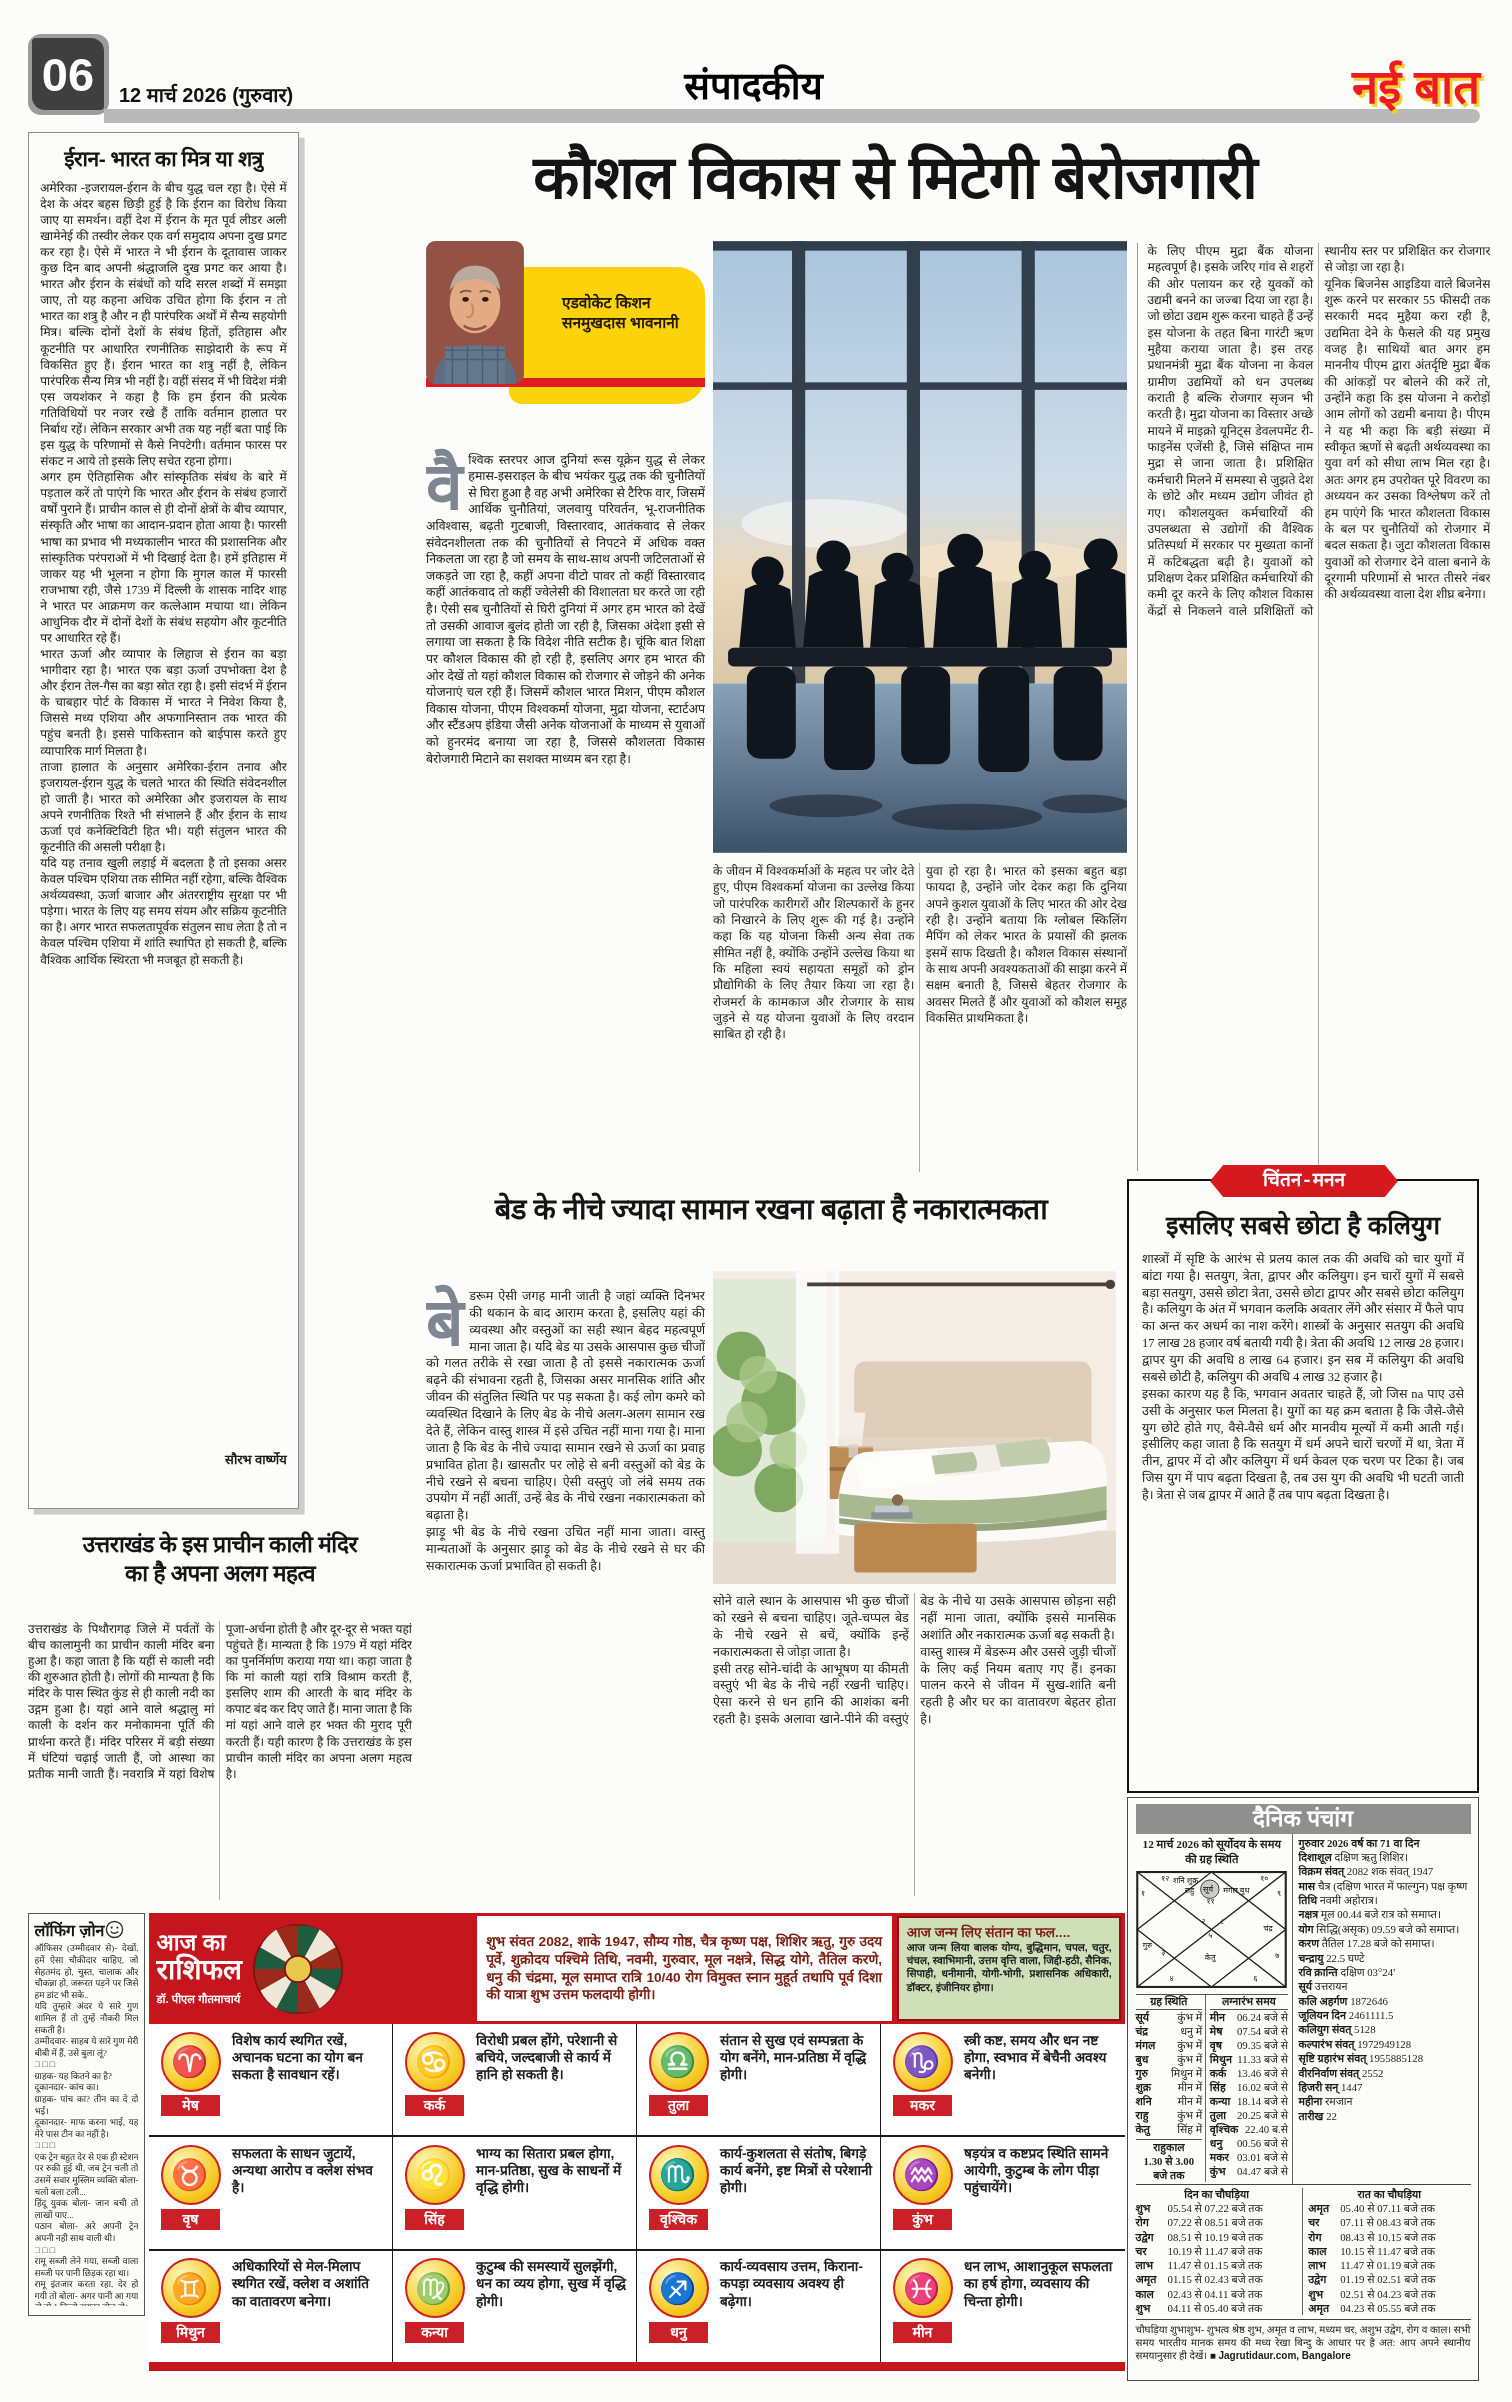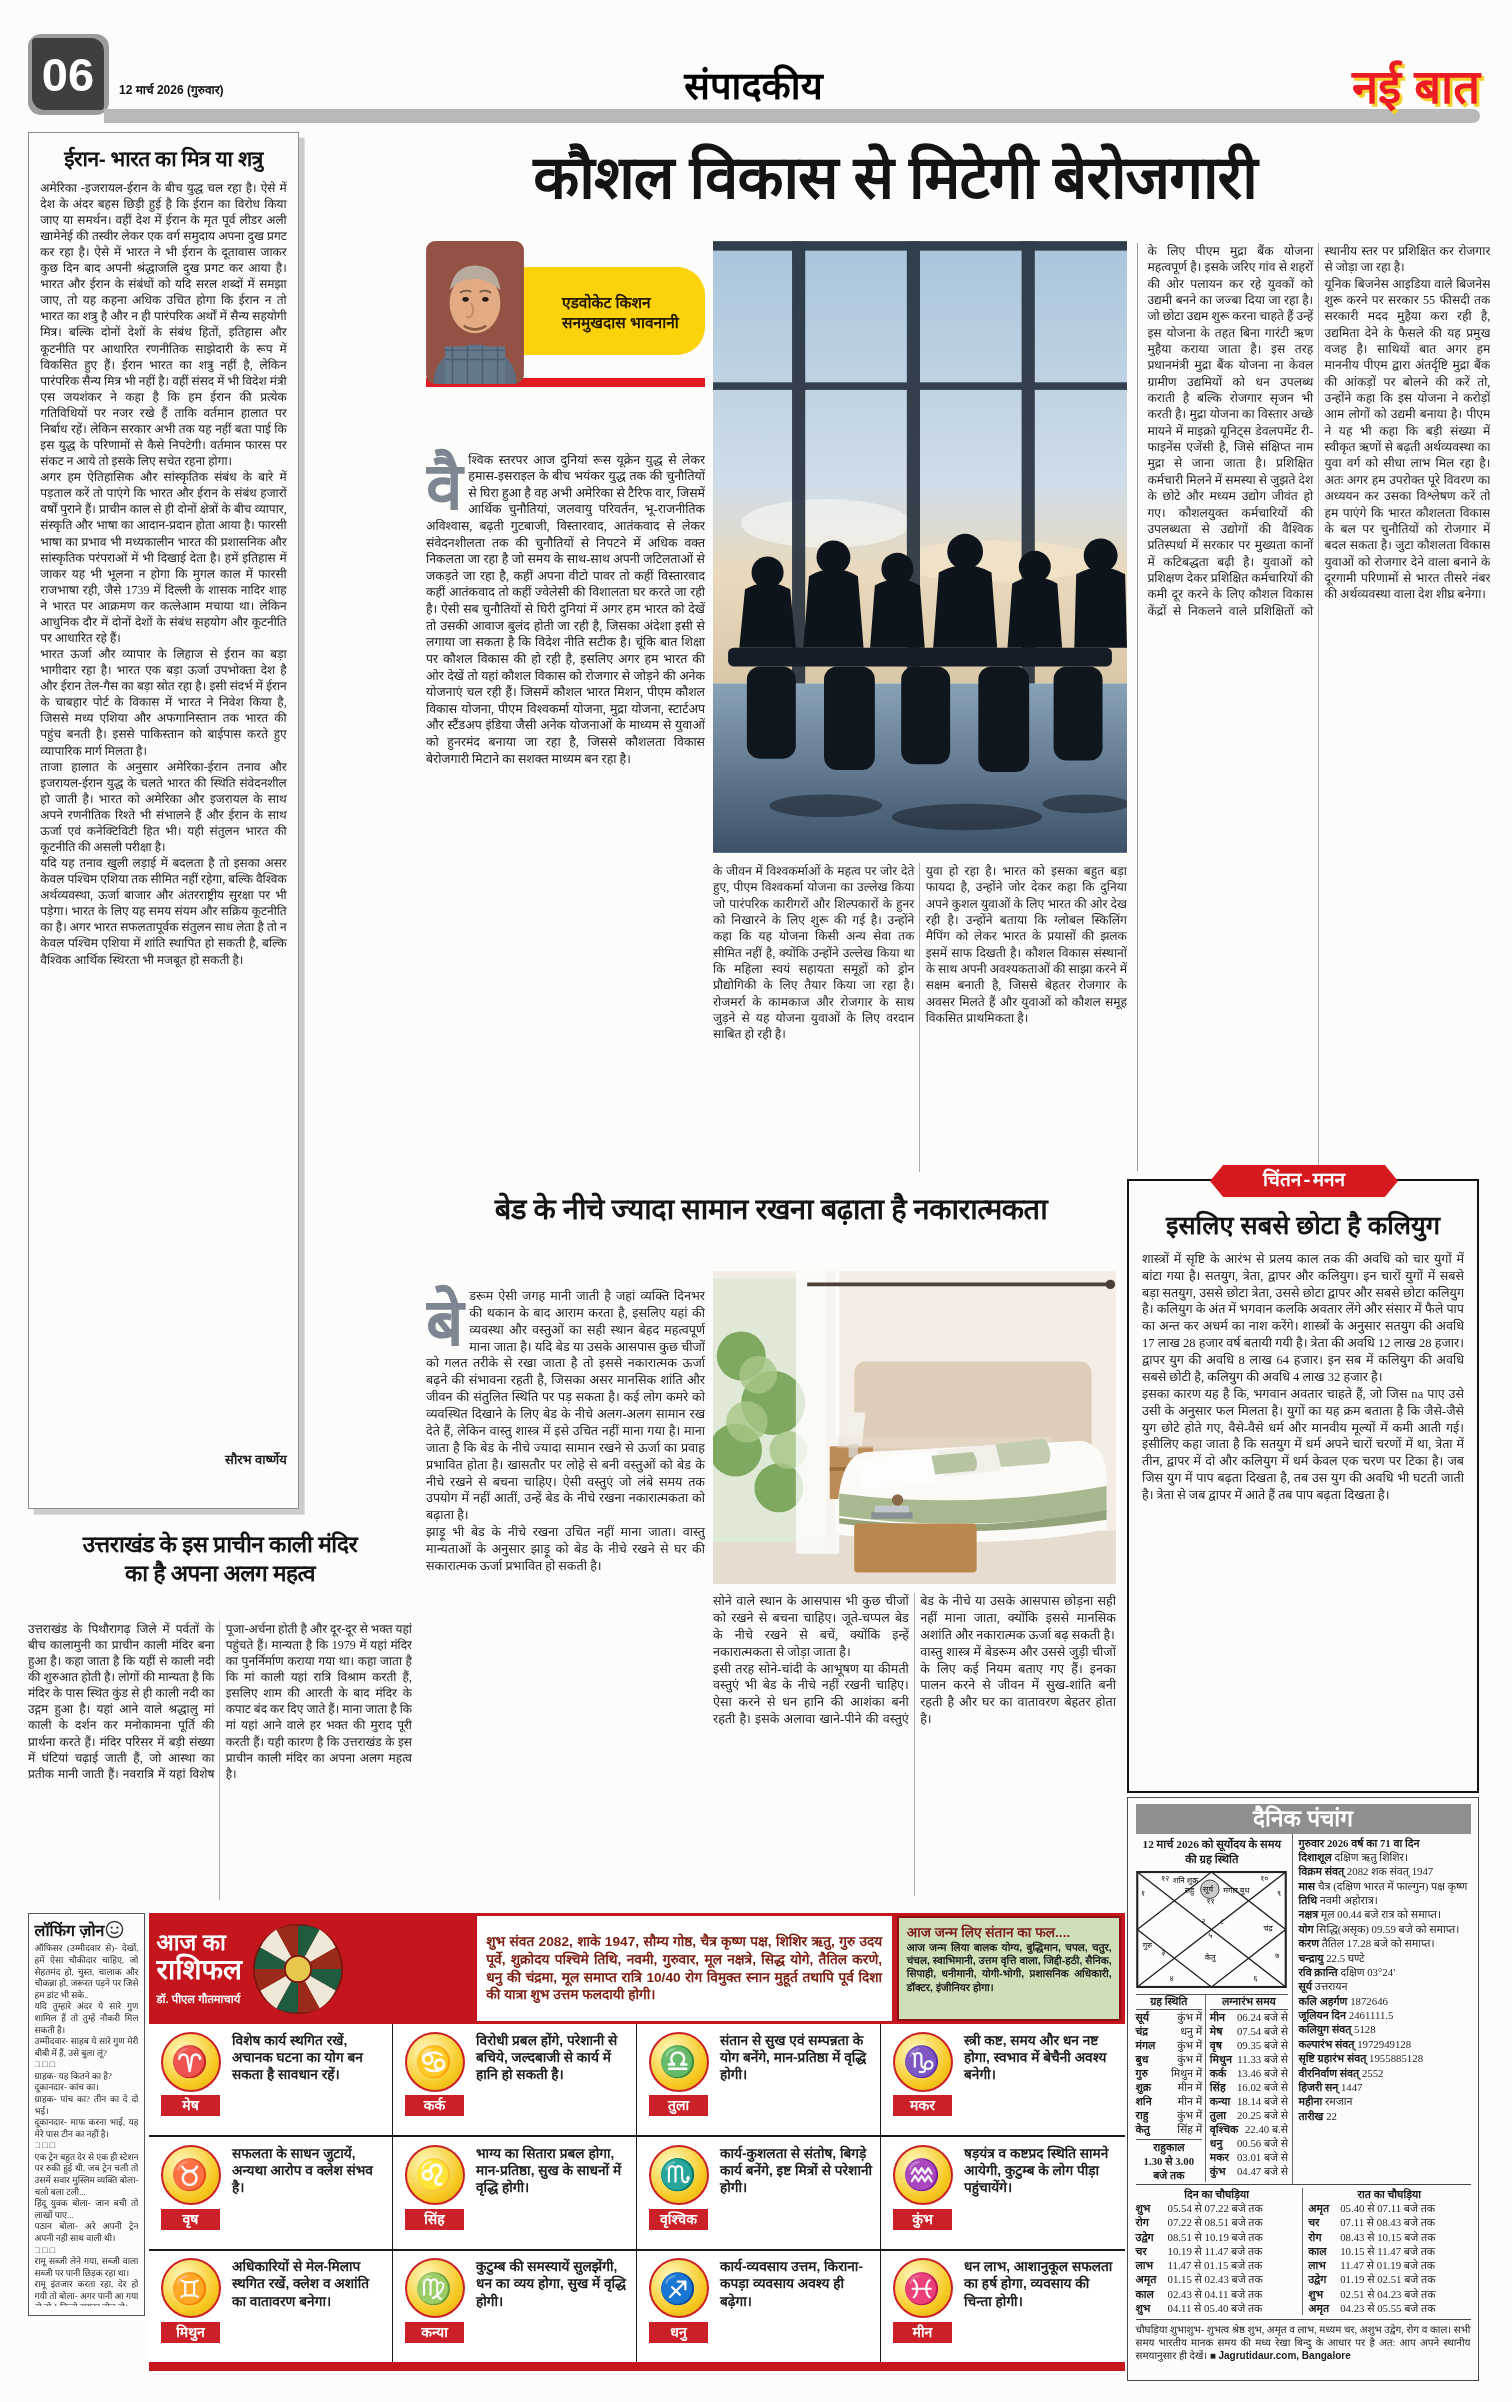--- a/index.html
+++ b/index.html
@@ -56,38 +56,38 @@
 </head>
 <body>
 
 <div class="page">
 
   <div class="abs numplate" style="left:28px;top:34px;width:81px;height:81px;"></div>
   <div class="abs numblock" style="left:32px;top:38px;width:72px;height:72px;">
       <span>06</span>
     </div>
   <div class="abs graybar" style="left:104px;top:109px;width:1376px;height:14px;"></div>
-  <div class="abs sans" style="left:119px;top:81px;font-size:12px;font-weight:700;color:#111;">12 मार्च 2026 (गुरुवार)</div>
+  <div class="abs sans" style="left:119px;top:81px;font-size:20px;font-weight:700;color:#111;">12 मार्च 2026 (गुरुवार)</div>
   <div class="abs sans red" style="left:565px;top:58px;width:377px;text-align:center;font-size:38px;font-weight:800;">संपादकीय</div>
   <div class="abs sans masthead" style="left:1234px;top:53px;width:246px;text-align:right;font-size:47px;font-weight:800;">नई बात</div>
 
   <div class="abs iranbox" style="left:28px;top:132px;width:271px;height:1377px;box-sizing:border-box;">
     <div class="hl" style="font-size:21px;letter-spacing:-0.5px;text-align:center;margin:1.9px 0 7.5px 0;">ईरान- भारत का मित्र या शत्रु</div>
     <div class="bt" style="font-size:12px;height:1266px;">अमेरिका -इजरायल-ईरान के बीच युद्ध चल रहा है। ऐसे में देश के अंदर बहस छिड़ी हुई है कि ईरान का विरोध किया जाए या समर्थन। वहीं देश में ईरान के मृत पूर्व लीडर अली खामेनेई की तस्वीर लेकर एक वर्ग समुदाय अपना दुख प्रगट कर रहा है। ऐसे में भारत ने भी ईरान के दूतावास जाकर कुछ दिन बाद अपनी श्रंद्धाजलि दुख प्रगट कर आया है। भारत और ईरान के संबंधों को यदि सरल शब्दों में समझा जाए, तो यह कहना अधिक उचित होगा कि ईरान न तो भारत का शत्रु है और न ही पारंपरिक अर्थों में सैन्य सहयोगी मित्र। बल्कि दोनों देशों के संबंध हितों, इतिहास और कूटनीति पर आधारित रणनीतिक साझेदारी के रूप में विकसित हुए हैं। ईरान भारत का शत्रु नहीं है, लेकिन पारंपरिक सैन्य मित्र भी नहीं है। वहीं संसद में भी विदेश मंत्री एस जयशंकर ने कहा है कि हम ईरान की प्रत्येक गतिविधियों पर नजर रखे हैं ताकि वर्तमान हालात पर निर्बाध रहें। लेकिन सरकार अभी तक यह नहीं बता पाई कि इस युद्ध के परिणामों से कैसे निपटेगी। वर्तमान फारस पर संकट न आये तो इसके लिए सचेत रहना होगा।
 अगर हम ऐतिहासिक और सांस्कृतिक संबंध के बारे में पड़ताल करें तो पाएंगे कि भारत और ईरान के संबंध हजारों वर्षों पुराने हैं। प्राचीन काल से ही दोनों क्षेत्रों के बीच व्यापार, संस्कृति और भाषा का आदान-प्रदान होता आया है। फारसी भाषा का प्रभाव भी मध्यकालीन भारत की प्रशासनिक और सांस्कृतिक परंपराओं में भी दिखाई देता है। हमें इतिहास में जाकर यह भी भूलना न होगा कि मुगल काल में फारसी राजभाषा रही, जैसे 1739 में दिल्ली के शासक नादिर शाह ने भारत पर आक्रमण कर कत्लेआम मचाया था। लेकिन आधुनिक दौर में दोनों देशों के संबंध सहयोग और कूटनीति पर आधारित रहे हैं।
 भारत ऊर्जा और व्यापार के लिहाज से ईरान का बड़ा भागीदार रहा है। भारत एक बड़ा ऊर्जा उपभोक्ता देश है और ईरान तेल-गैस का बड़ा स्रोत रहा है। इसी संदर्भ में ईरान के चाबहार पोर्ट के विकास में भारत ने निवेश किया है, जिससे मध्य एशिया और अफगानिस्तान तक भारत की पहुंच बनती है। इससे पाकिस्तान को बाईपास करते हुए व्यापारिक मार्ग मिलता है।
 ताजा हालात के अनुसार अमेरिका-ईरान तनाव और इजरायल-ईरान युद्ध के चलते भारत की स्थिति संवेदनशील हो जाती है। भारत को अमेरिका और इजरायल के साथ अपने रणनीतिक रिश्ते भी संभालने हैं और ईरान के साथ ऊर्जा एवं कनेक्टिविटी हित भी। यही संतुलन भारत की कूटनीति की असली परीक्षा है।
 यदि यह तनाव खुली लड़ाई में बदलता है तो इसका असर केवल पश्चिम एशिया तक सीमित नहीं रहेगा, बल्कि वैश्विक अर्थव्यवस्था, ऊर्जा बाजार और अंतरराष्ट्रीय सुरक्षा पर भी पड़ेगा। भारत के लिए यह समय संयम और सक्रिय कूटनीति का है। अगर भारत सफलतापूर्वक संतुलन साध लेता है तो न केवल पश्चिम एशिया में शांति स्थापित हो सकती है, बल्कि वैश्विक आर्थिक स्थिरता भी मजबूत हो सकती है।</div>
     <div style="text-align:right;font-weight:700;font-size:13px;margin-top:3.8px;">सौरभ वार्ष्णेय</div>
   </div>
 
   <div class="abs hl" style="left:311px;top:134px;width:1168px;height:90px;text-align:center;font-size:60px;letter-spacing:-0.9px;">कौशल विकास से मिटेगी बेरोजगारी</div>
 
   <div class="abs" style="left:426px;top:241px;width:279px;height:185px;">
-    <div class="abs bylinebadge" style="left:83px;top:26px;width:196px;height:88px;">
+    <div class="abs bylinebadge" style="left:83px;top:26px;width:196px;height:137px;">
       <div class="sans" style="padding:26px 9.4px 0 53px;font-size:15.5px;font-weight:800;color:#241a00;line-height:1.3;">
         <div>एडवोकेट किशन</div>
         <div>सनमुखदास भावनानी</div>
       </div>
     </div>
     <div class="abs redstripe" style="left:0;top:137px;width:279px;height:8.5px;"></div>
     <svg class="abs" style="left:0;top:0;" width="98" height="143" viewBox="0 0 104 152">
       <defs>
           <clipPath id="phc">
             <rect x="0" y="0" width="104" height="152" rx="10"></rect>

